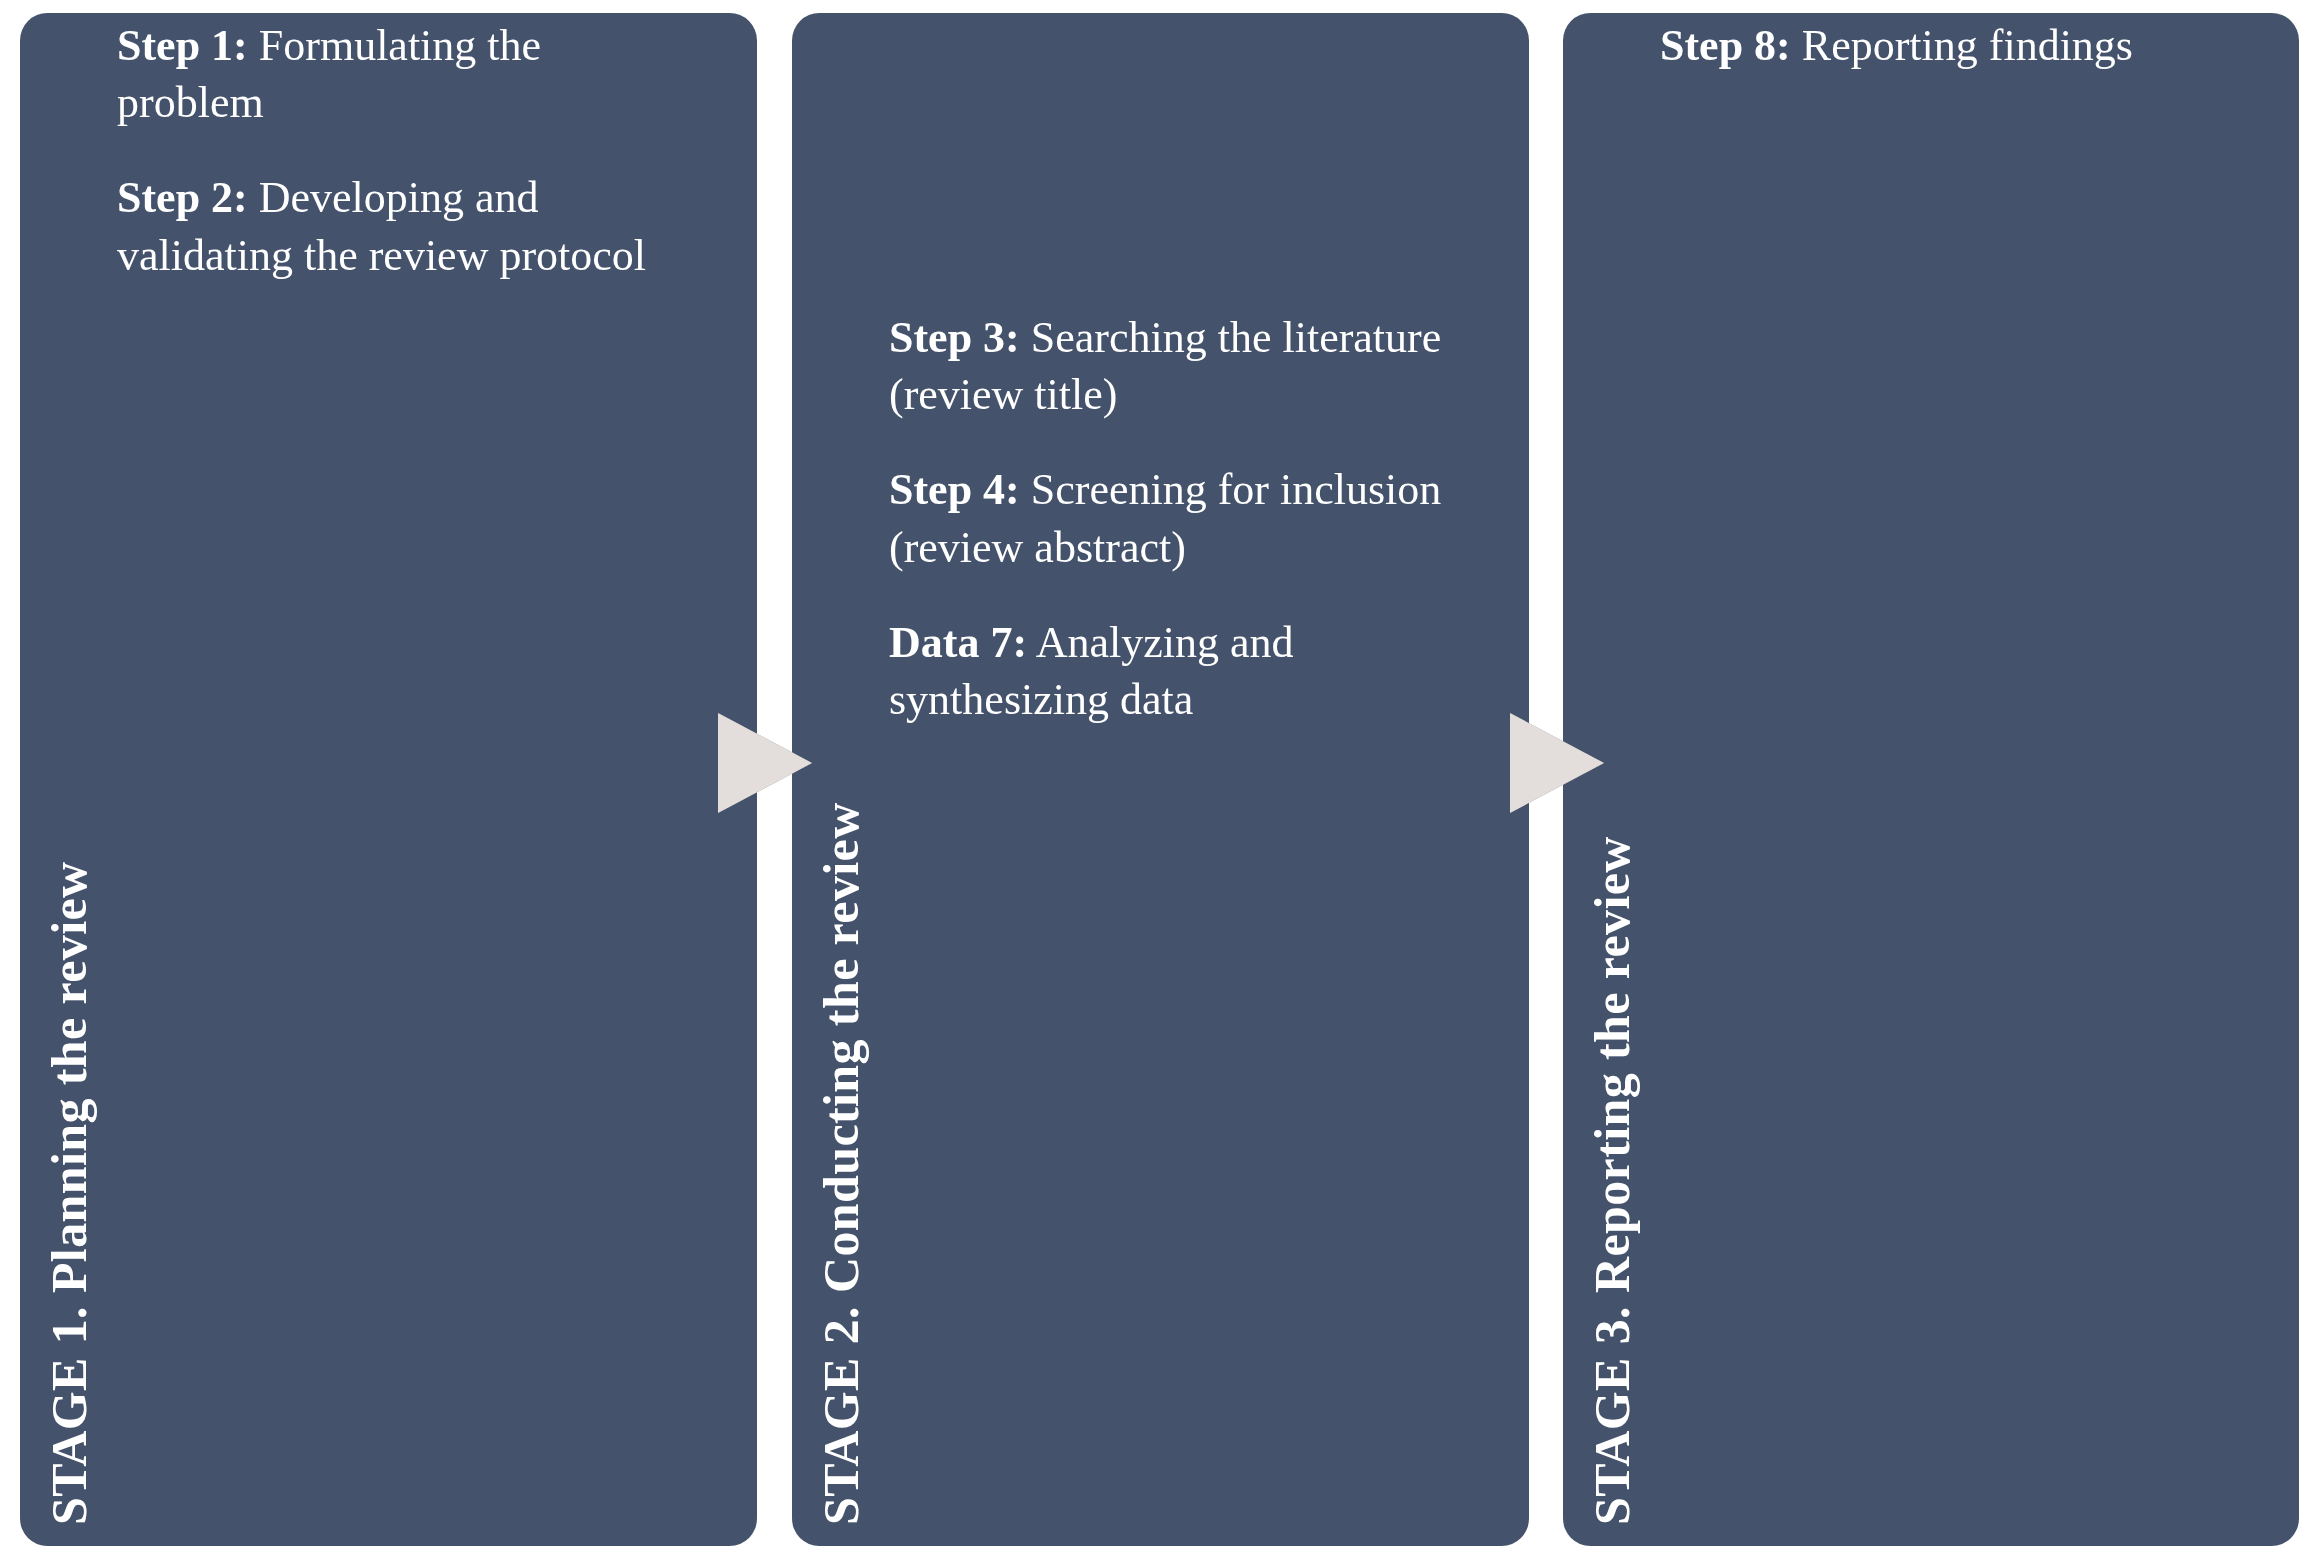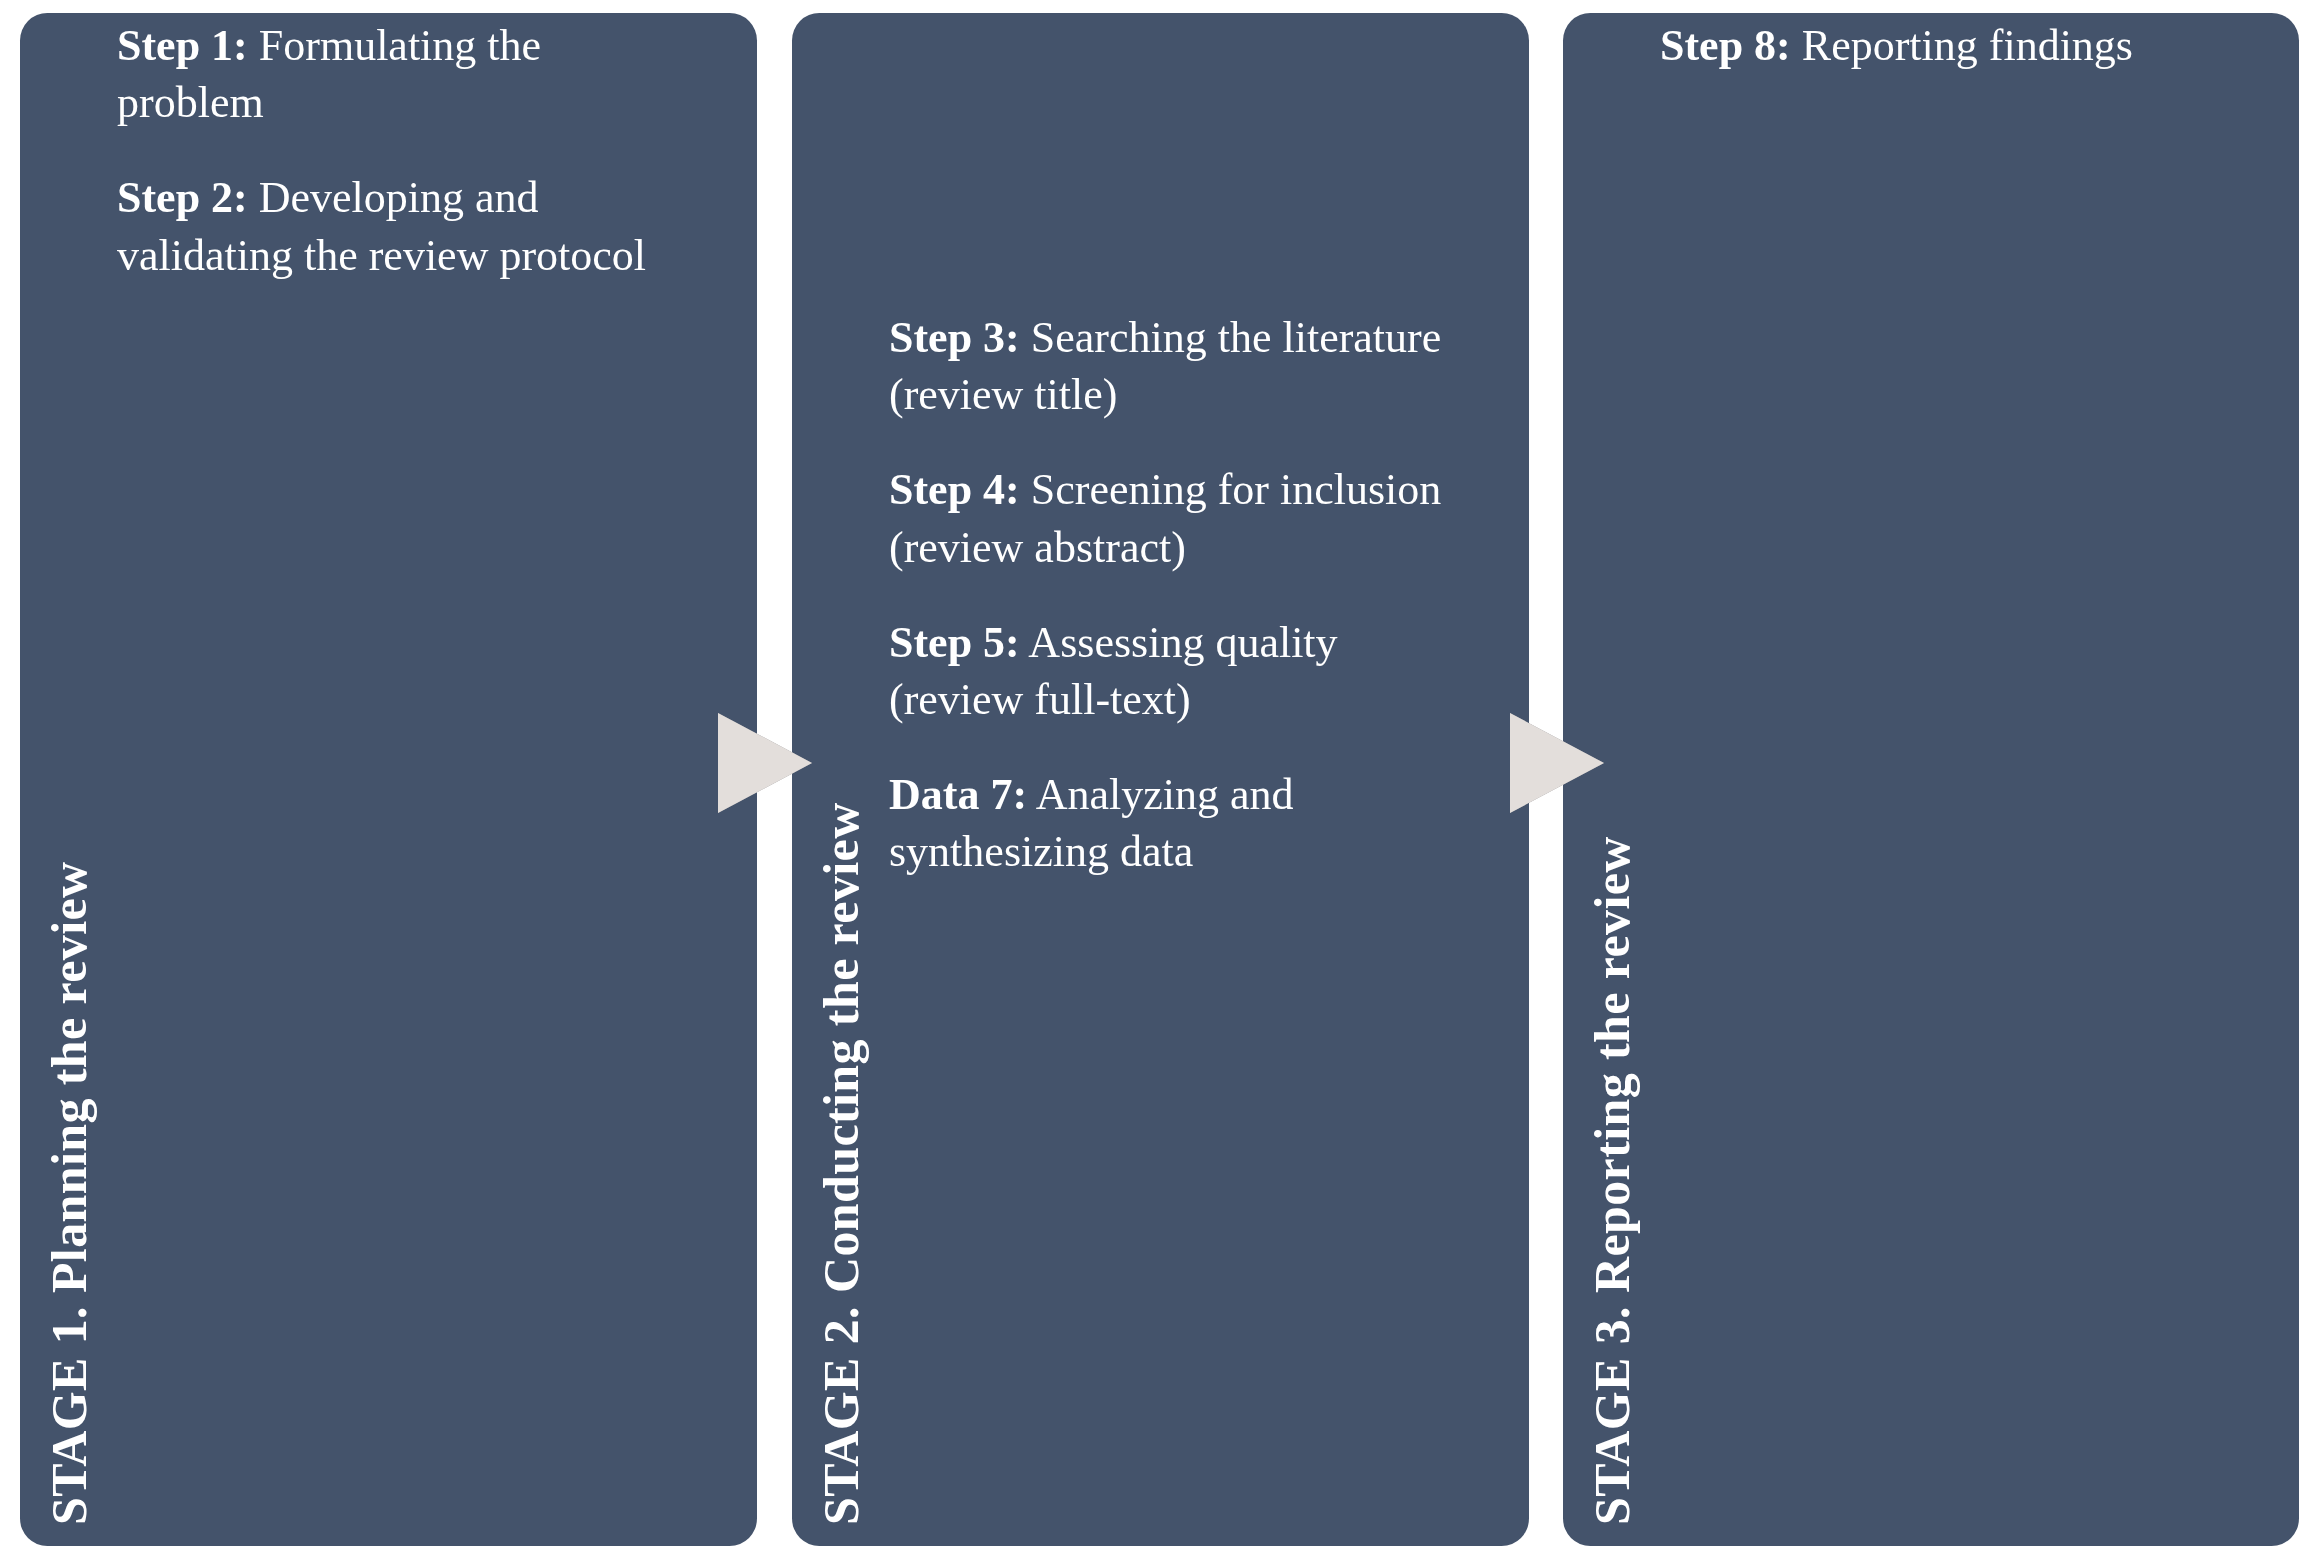--- a/index.html
+++ b/index.html
@@ -122,23 +122,20 @@
       <div class="stage-title">STAGE 2. Conducting the review</div>
     </div>
     <div class="stage-body align-top">
       <p class="step">
         <span class="lbl">Step 3:</span><span class="txt"> Searching the literature (review title)</span>
       </p>
       <p class="step">
         <span class="lbl">Step 4:</span><span class="txt"> Screening for inclusion (review abstract)</span>
       </p>
       <p class="step">
-        <span class="lbl">Step 5:</span><span class="txt"> Assessing quality (review full-text)</span>
-      </p>
-      <p class="step">
         <span class="lbl">Data 7:</span><span class="txt"> Analyzing and synthesizing data</span>
       </p>
     </div>
   </div>
 
   <div class="arrow" id="arrow-2-3"></div>
 
   <div class="stage-box" id="stage-3">
     <div class="stage-title-rail">
       <div class="stage-title">STAGE 3. Reporting the review</div>

